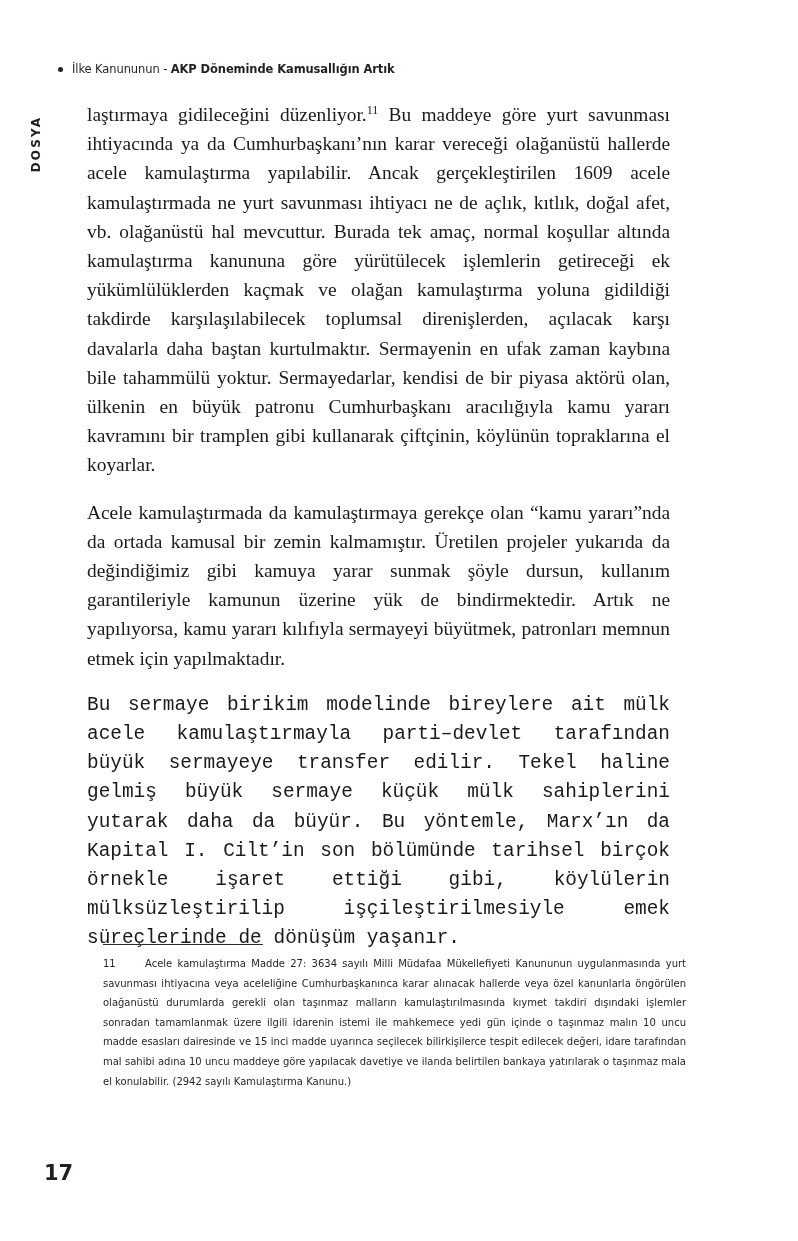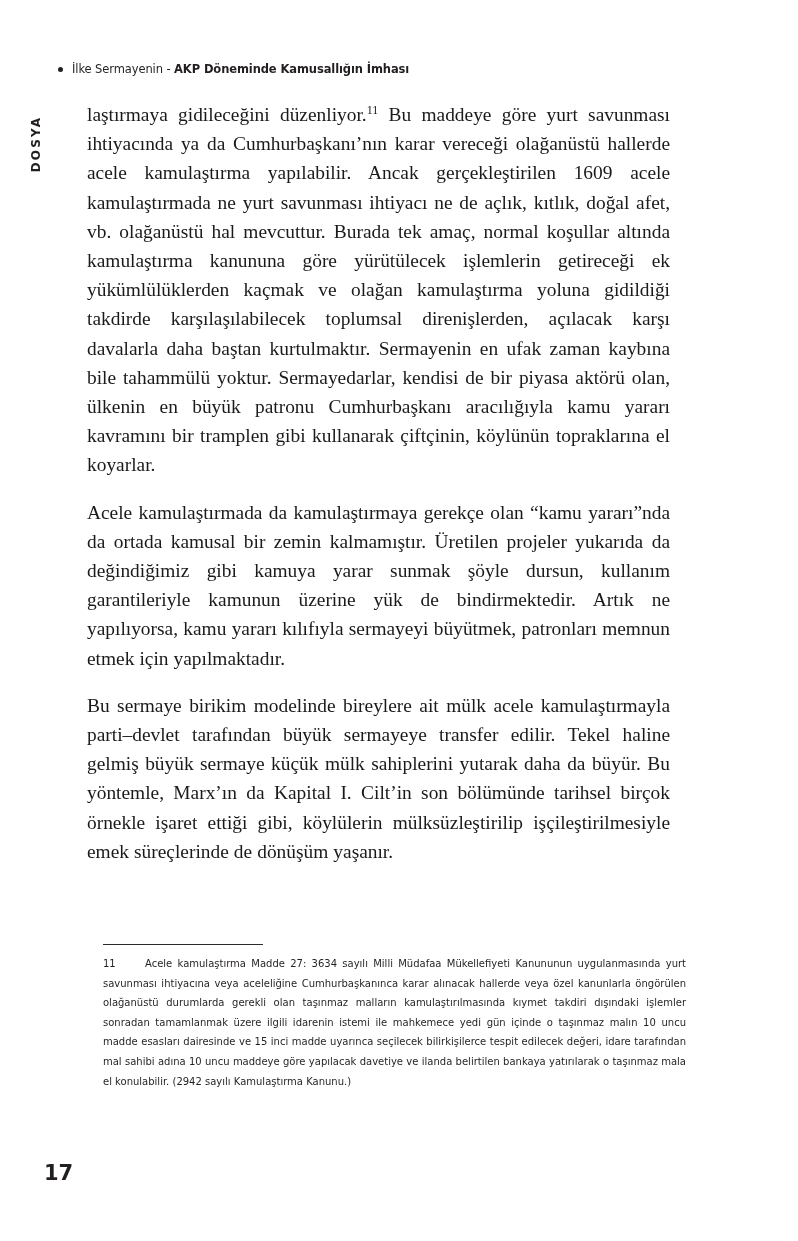--- a/index.html
+++ b/index.html
@@ -81,20 +81,21 @@
     font-size: 19.4px;
     line-height: 29.2px;
     text-align: justify;
     text-justify: inter-word;
     color: #1a1a1a;
     hyphens: none;
     word-spacing: 0.2px;
   }
   .body-par:last-child {
     margin-bottom: 0;
+    font-family: Liberation Mono, monospace;
   }
   .fn-ref {
     font-size: 0.62em;
     vertical-align: super;
     line-height: 0;
   }
 
   
   .footnote-block {
     position: absolute;
@@ -134,21 +135,21 @@
     letter-spacing: 0px;
   }
 </style>
 </head>
 <body>
 
 <div class="page">
 
   <div class="running-head">
     <span class="rh-bullet"></span>
-    <span class="rh-text"><span>İlke Sermayenin - </span><span class="rh-title">AKP Döneminde Kamusallığın İmhası</span></span>
+    <span class="rh-text"><span>İlke Kanununun - </span><span class="rh-title">AKP Döneminde Kamusallığın Artık</span></span>
   </div>
 
   <div class="section-tab">
     <span class="section-tab-label">DOSYA</span>
   </div>
 
   <div class="text-column">
 
     <p class="body-par"><span>laştırmaya gidileceğini düzenliyor.</span><sup class="fn-ref">11</sup><span> Bu maddeye göre yurt savunması ihtiyacında ya da Cumhurbaşkanı’nın karar vereceği olağanüstü hallerde acele kamulaştırma yapılabilir. Ancak gerçekleştirilen 1609 acele kamulaştırmada ne yurt savunması ihtiyacı ne de açlık, kıtlık, doğal afet, vb. olağanüstü hal mevcuttur. Burada tek amaç, normal koşullar altında kamulaştırma kanununa göre yürütülecek işlemlerin getireceği ek yükümlülüklerden kaçmak ve olağan kamulaştırma yoluna gidildiği takdirde karşılaşılabilecek toplumsal direnişlerden, açılacak karşı davalarla daha baştan kurtulmaktır. Sermayenin en ufak zaman kaybına bile tahammülü yoktur. Sermayedarlar, kendisi de bir piyasa aktörü olan, ülkenin en büyük patronu Cumhurbaşkanı aracılığıyla kamu yararı kavramını bir tramplen gibi kullanarak çiftçinin, köylünün topraklarına el koyarlar.</span></p>
 

